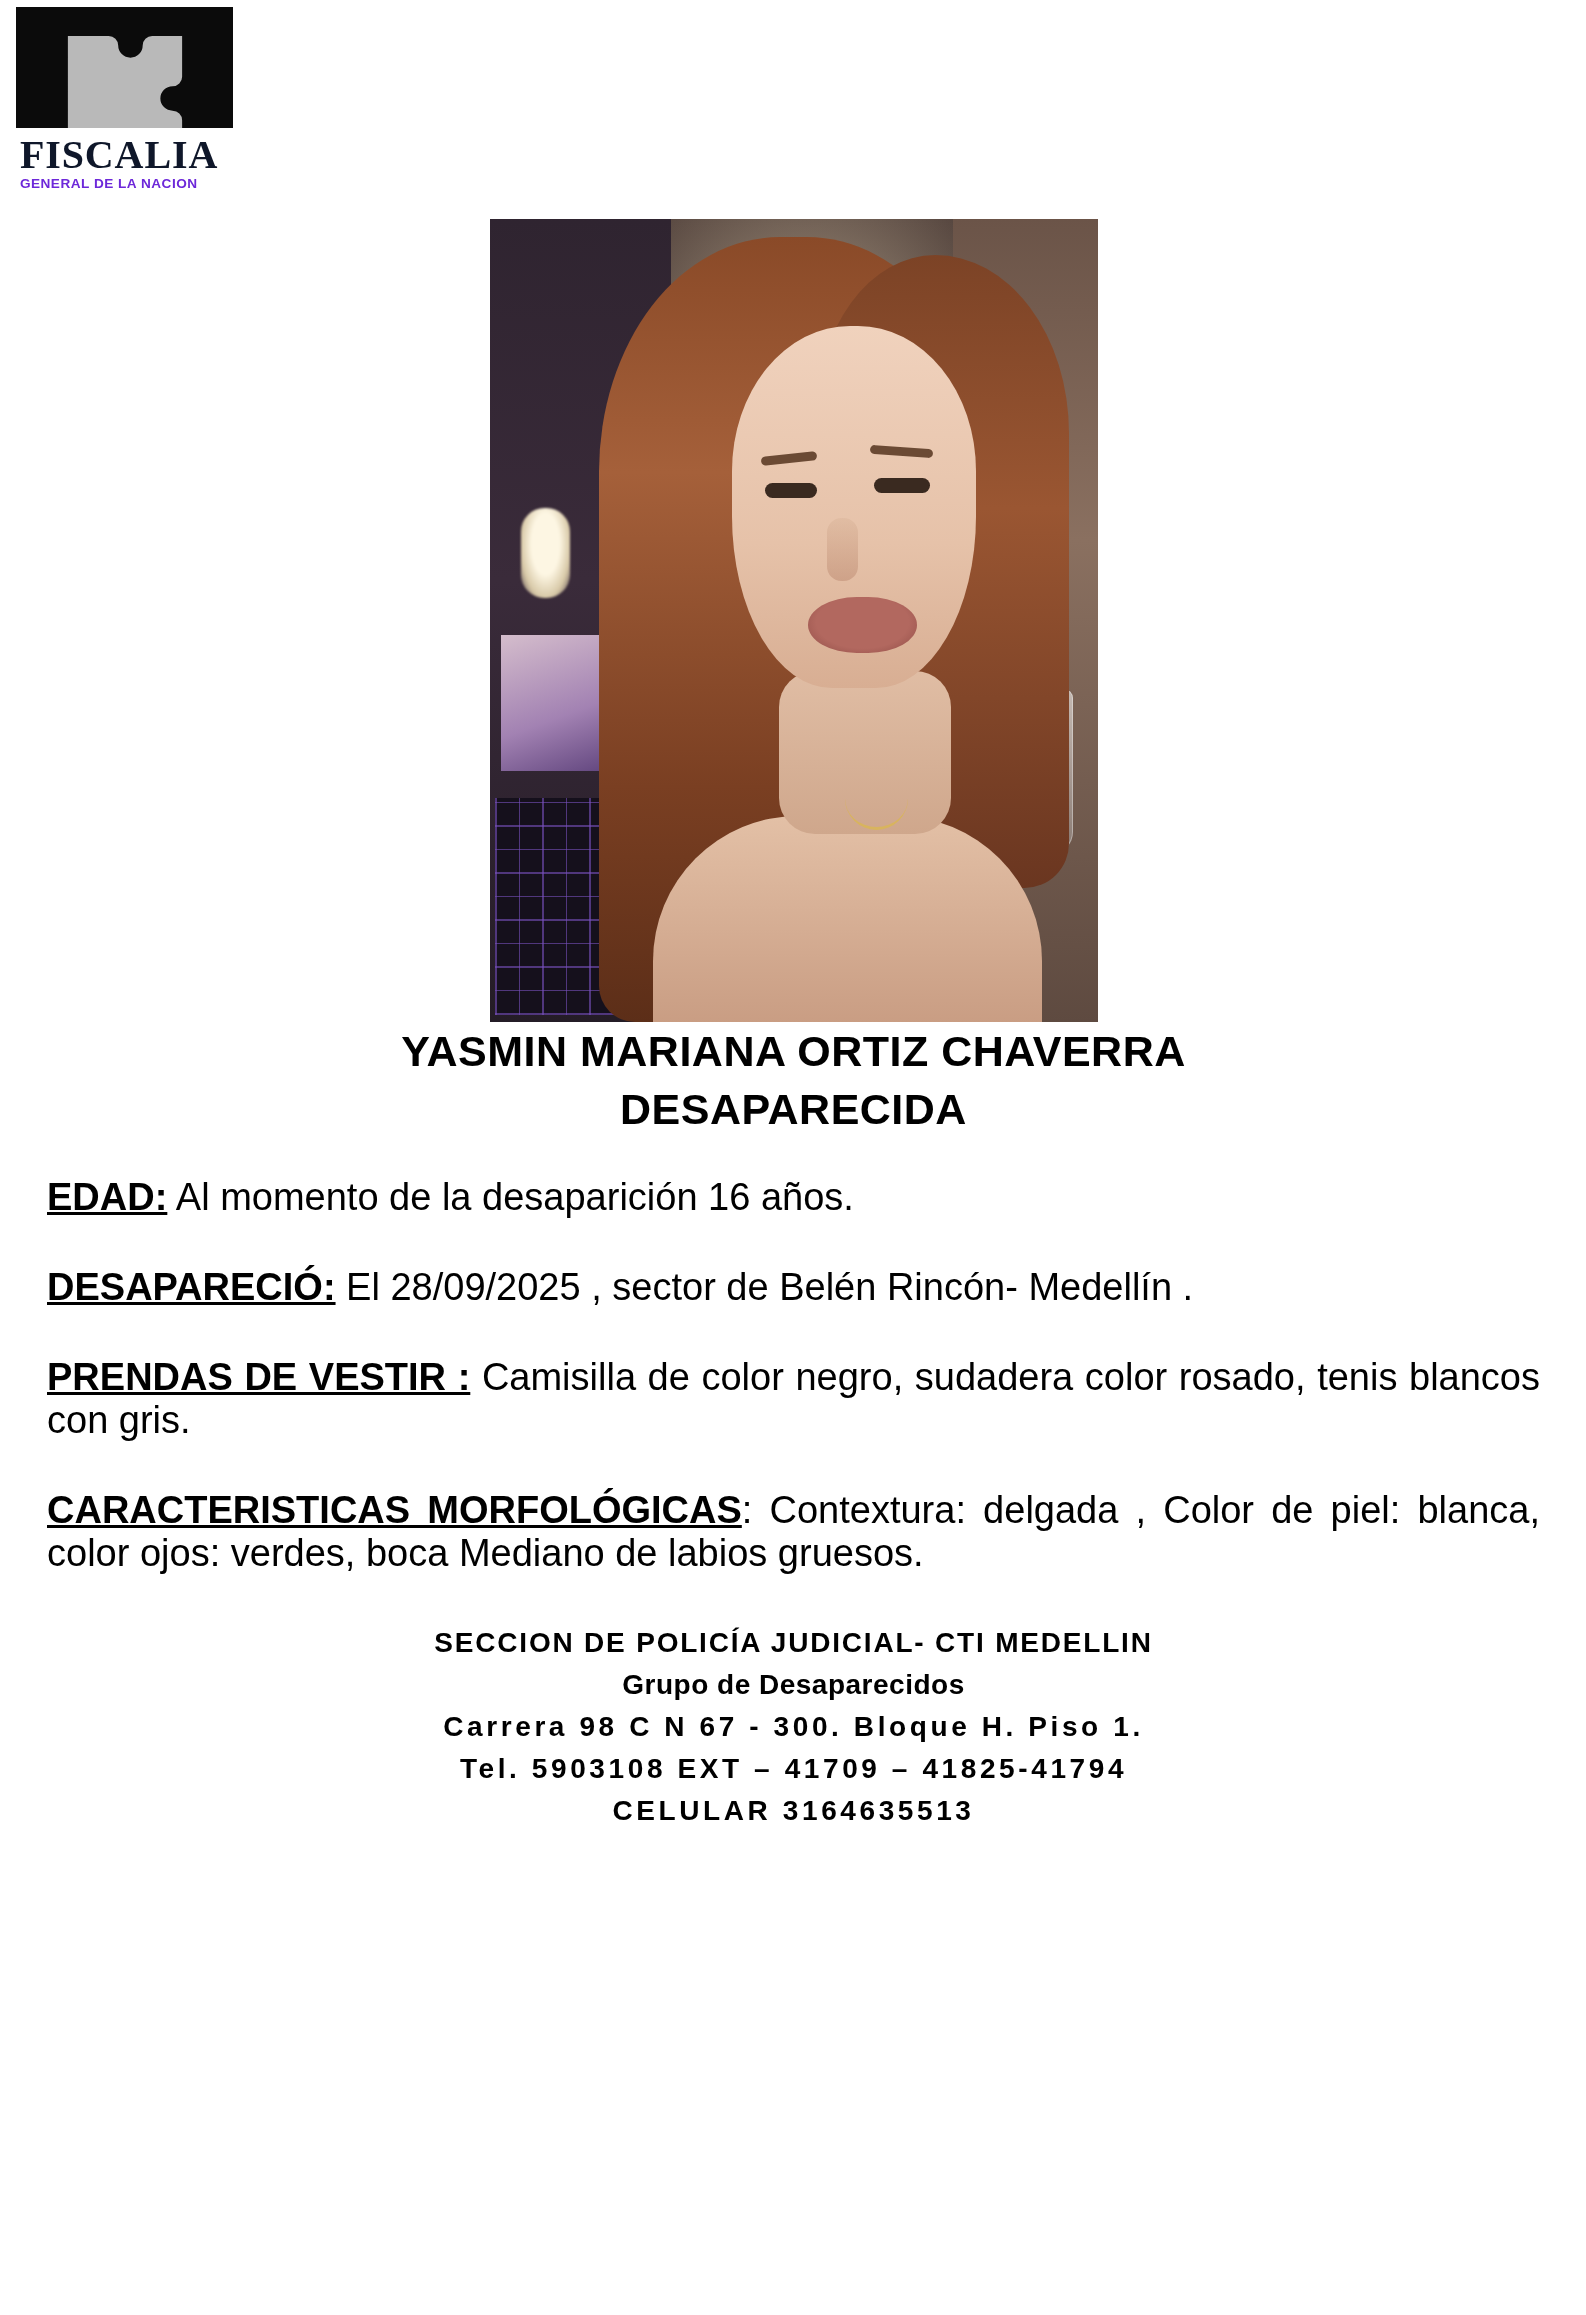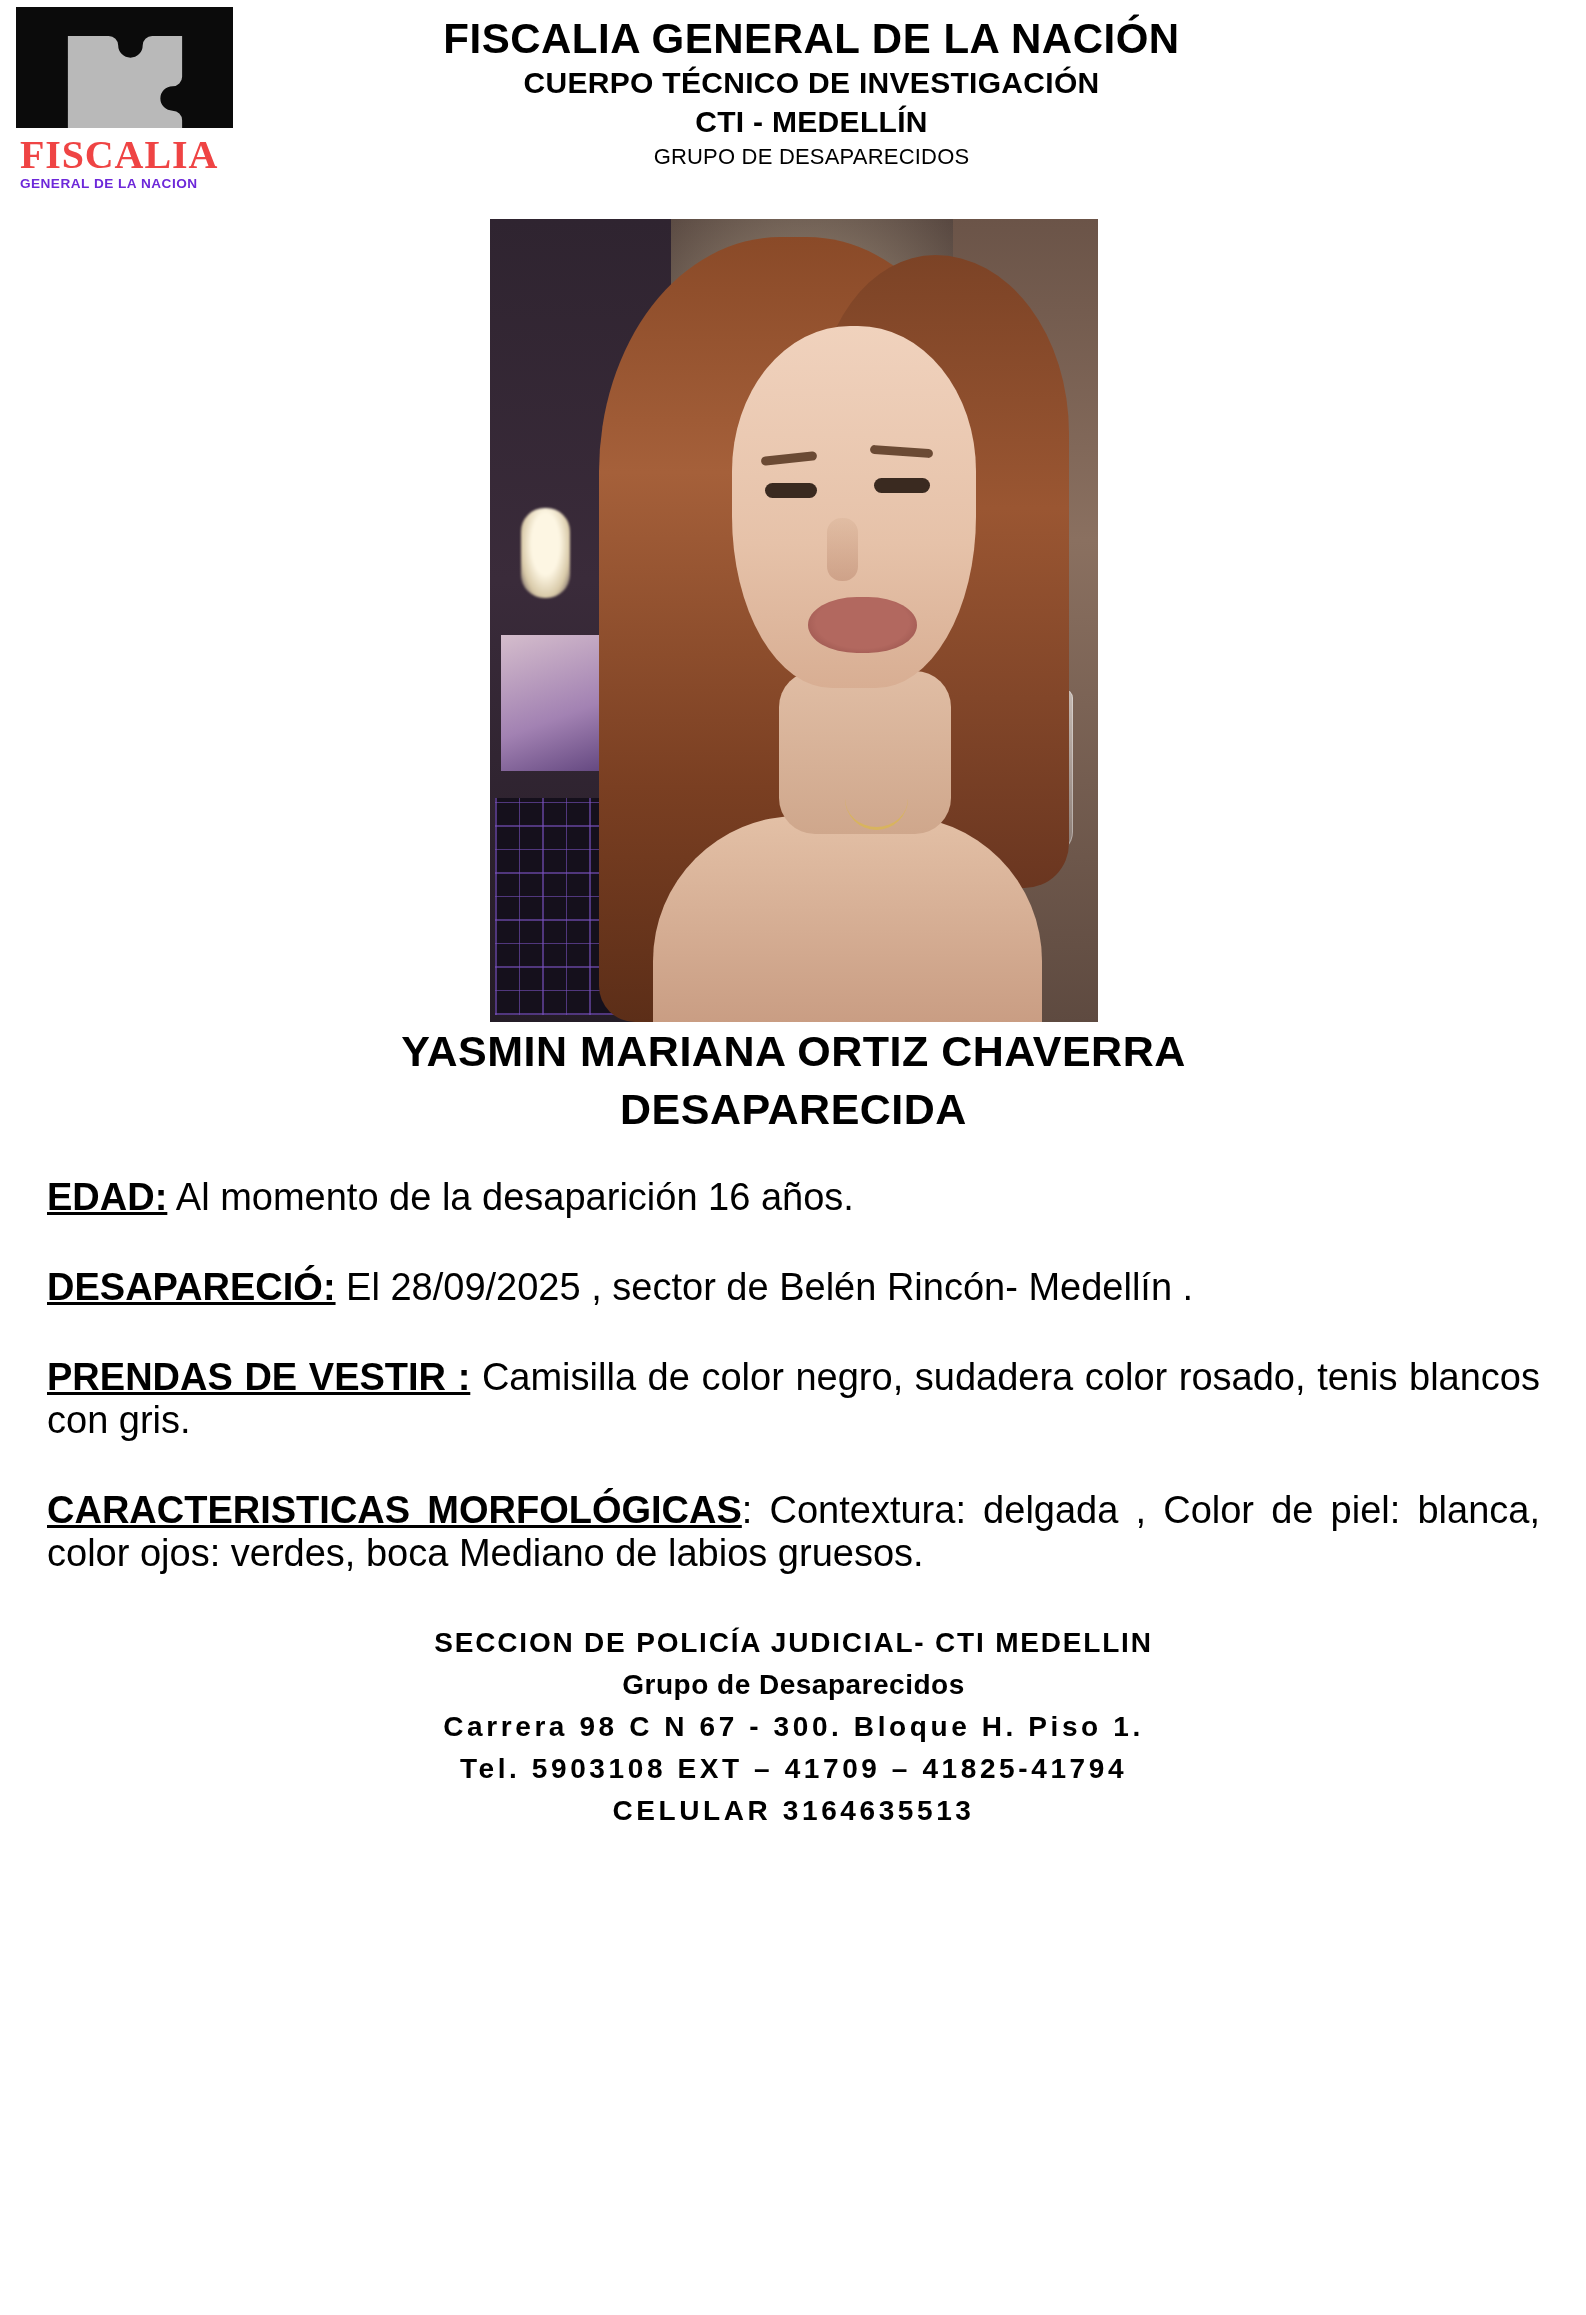--- a/index.html
+++ b/index.html
@@ -65,21 +65,21 @@
     align-items: flex-start;
     padding-left: 3.6px;
     box-sizing: border-box;
   }
   .logo-band .big {
     font-family: "Liberation Serif", serif;
     font-weight: bold;
     font-size: 40px;
     line-height: 40px;
     letter-spacing: 0.9px;
-    color: #ef4444;
+    color: #0f172a;
   }
   .logo-band .small {
     font-family: Liberation Sans, sans-serif;
     font-weight: bold;
     font-size: 13.6px;
     line-height: 18px;
     letter-spacing: 0.5px;
     color: #6d28d9;
   }
 
@@ -285,26 +285,20 @@
         <svg class="puzzle" viewBox="0 0 100 100">
           <path fill="#b9b9b9" d="M8 8 h30 a7 7 0 0 1 7 7 a9 9 0 0 0 18 0 a7 7 0 0 1 7 -7 h22 v30 a7 7 0 0 1 -7 7 a9 9 0 0 0 0 18 a7 7 0 0 1 7 7 v22 h-30 a7 7 0 0 1 -7 -7 a9 9 0 0 0 -18 0 a7 7 0 0 1 -7 7 h-22 z"></path>
         </svg>
         <div class="logo-band">
           <div class="big">FISCALIA</div>
           <div class="small">GENERAL DE LA NACION</div>
         </div>
       </div>
     </div>
 
-    <div class="header-text">
-      <div class="h-line1">FISCALIA GENERAL DE LA NACIÓN</div>
-      <div class="h-line2">CUERPO TÉCNICO DE INVESTIGACIÓN</div>
-      <div class="h-line3">CTI -  MEDELLÍN</div>
-      <div class="h-line4">GRUPO DE DESAPARECIDOS</div>
-    </div>
   </div>
 
   <div class="photo-wrap">
     <div class="photo">
       <div class="bg-left"></div>
       <div class="bg-lamp"></div>
       <div class="bg-panel"></div>
       <div class="bg-grid"></div>
       <div class="bg-right"></div>
       <div class="bg-glass"></div>

